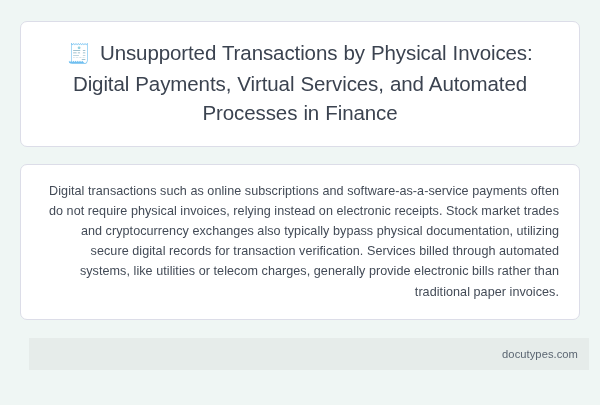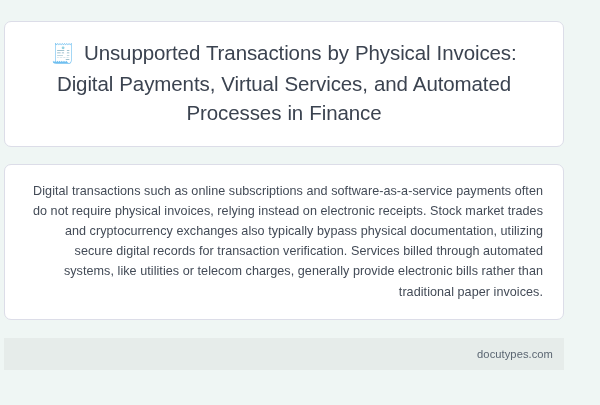--- a/index.html
+++ b/index.html
@@ -13,21 +13,21 @@
     font-family: "Liberation Sans", sans-serif;
     -webkit-font-smoothing: antialiased;
     overflow: hidden;
   }
 
   .page {
     position: relative;
     width: 600px;
     height: 405px;
     box-sizing: border-box;
-    padding: 21px 20px 0 4px;
+    padding: 21px 20px 0 20px;
   }
 
   
   .title-card {
     box-sizing: border-box;
     width: 560px;
     background: #ffffff;
     border: 1px solid #dcdde8;
     border-radius: 7px;
     padding: 16px 24px 18px 24px;
@@ -68,21 +68,21 @@
     line-height: 20.2px;
     color: #434b57;
     text-align: right;
     letter-spacing: 0.05px;
   }
 
   
   .footer-bar {
     box-sizing: border-box;
     position: absolute;
-    left: 4px;
+    left: 29px;
     top: 338px;
     width: 560px;
     height: 32px;
     background: #e6ecea;
     display: flex;
     align-items: center;
     justify-content: flex-end;
     padding-right: 11px;
   }
 

